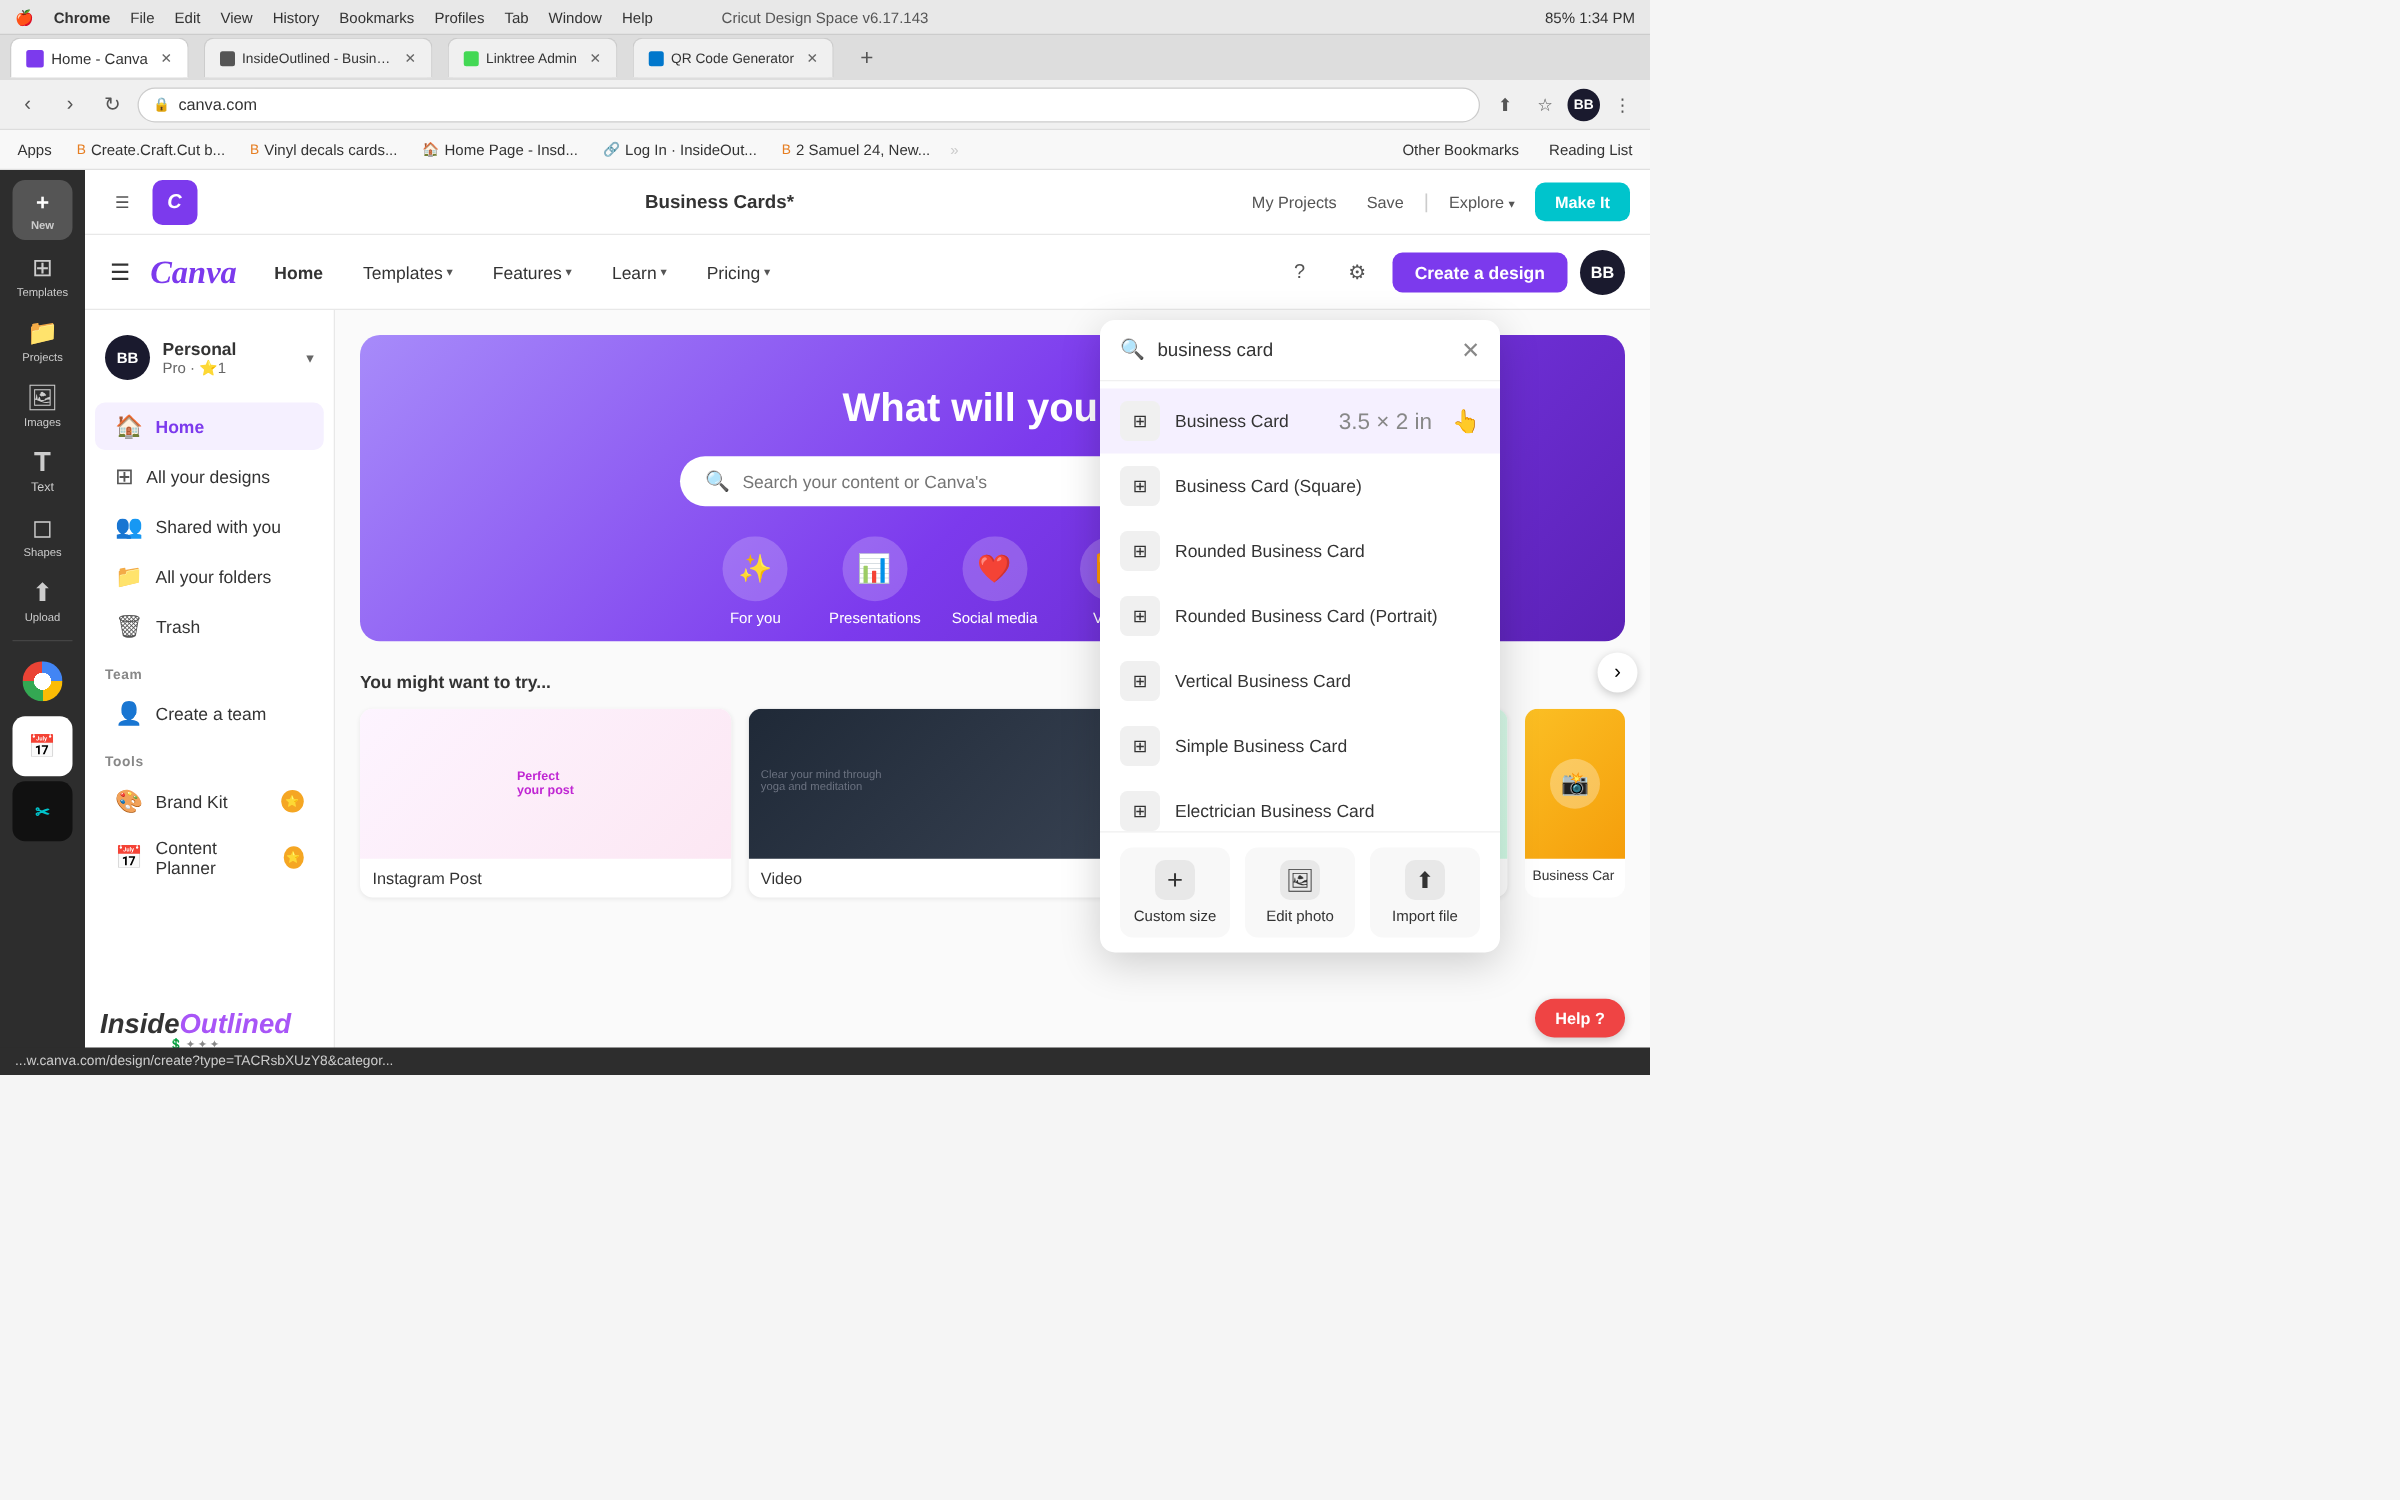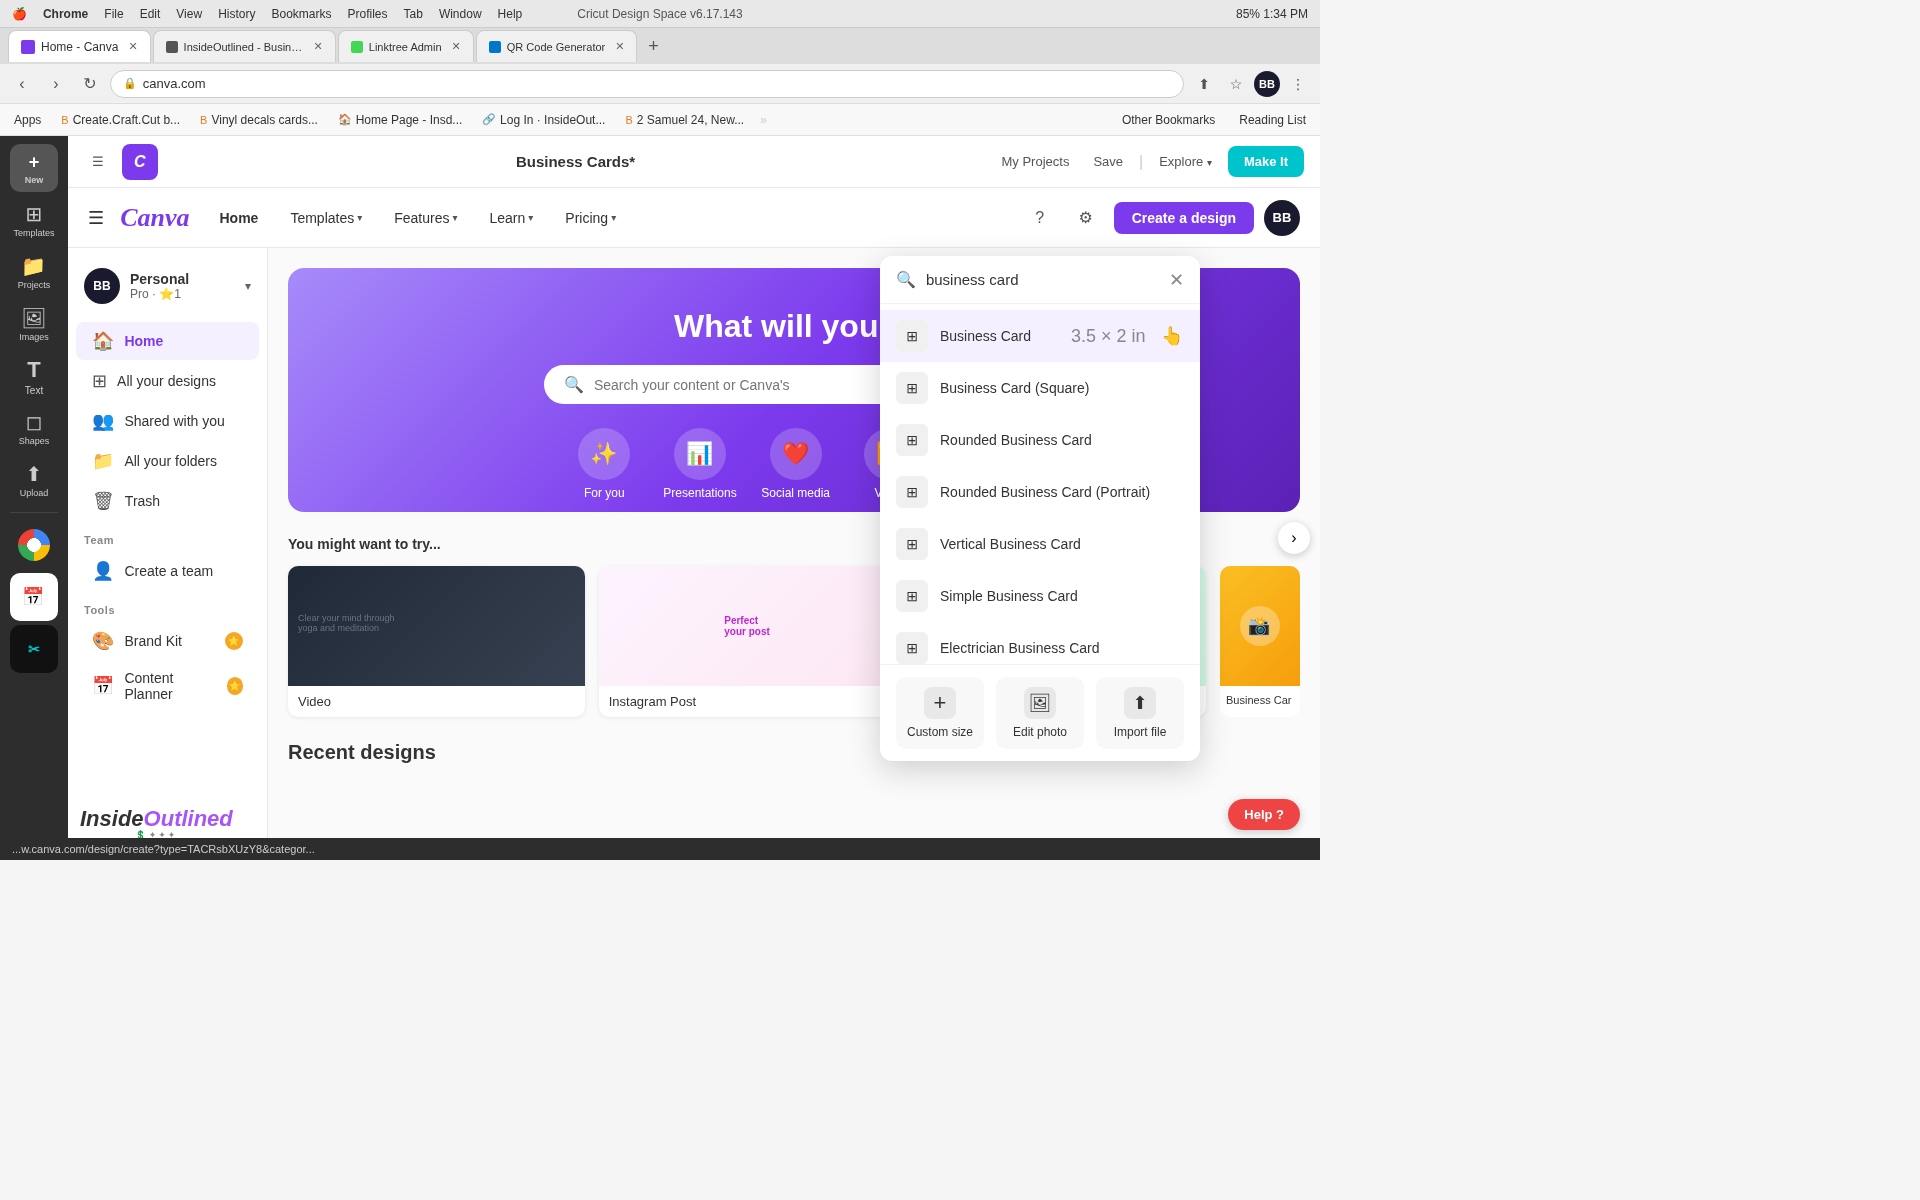--- a/index.html
+++ b/index.html
@@ -19,21 +19,21 @@
     }
     .mac-bar-left { display: flex; gap: 16px; align-items: center; }
     .mac-bar-center { position: absolute; left: 50%; transform: translateX(-50%); font-size: 12px; color: #555; }
     .mac-bar-right { display: flex; gap: 10px; align-items: center; font-size: 12px; }
     .browser-tabs {
       display: flex;
       align-items: center;
       height: 36px;
       padding: 0 8px;
       background: #ddd;
-      gap: 2px;
+      gap: 12px;
     }
     .browser-tab {
       display: flex;
       align-items: center;
       background: #f0f0f0;
       border-radius: 8px 8px 0 0;
       padding: 0 12px;
       height: 32px;
       font-size: 12px;
       color: #333;
@@ -743,50 +743,49 @@
             <div class="hero-cat">
               <div class="hero-cat-icon">🖨️</div>
               <span class="hero-cat-label">Print p...</span>
             </div>
           </div>
         </div>
 
         <div class="section-title">You might want to try...</div>
         <div class="cards-row">
           <div class="design-card">
+            <div class="design-card-thumb card-thumb-insta">
+              <div style="color:#c026d3;font-size:10px;font-weight:700;padding:10px;">Perfect<br>your post</div>
+            </div>
+            <div class="design-card-label">Instagram Post</div>
+          </div>
+          <div class="design-card">
             <div class="design-card-thumb card-thumb-video">
               <div style="padding:10px;color:#9ca3af;font-size:10px;text-align:left;width:100%;">
                 <div style="font-size:9px;color:#6b7280;margin-bottom:6px;">Clear your mind through<br>yoga and meditation</div>
               </div>
             </div>
             <div class="design-card-label">Video</div>
           </div>
           <div class="design-card">
-            <div class="design-card-thumb card-thumb-insta">
-              <div style="color:#c026d3;font-size:10px;font-weight:700;padding:10px;">Perfect<br>your post</div>
-            </div>
-            <div class="design-card-label">Instagram Post</div>
-          </div>
-          <div class="design-card">
             <div class="design-card-thumb card-thumb-logo">
               <div style="color:#059669;font-size:10px;font-weight:700;padding:10px;">YOUR<br>BRAND</div>
             </div>
             <div class="design-card-label">Logo</div>
           </div>
 
           <div style="width:80px;background:white;border-radius:10px;overflow:hidden;flex-shrink:0;position:relative;">
             <div style="width:80px;height:120px;background:linear-gradient(135deg,#fbbf24,#f59e0b);display:flex;align-items:center;justify-content:center;">
               <div style="width:40px;height:40px;background:rgba(255,255,255,0.3);border-radius:50%;display:flex;align-items:center;justify-content:center;color:white;font-size:18px;">📸</div>
             </div>
             <div style="padding:8px 6px;font-size:11px;color:#333;font-weight:500;">Business Car</div>
           </div>
           <div style="position:absolute;right:10px;top:50%;transform:translateY(-100%);background:white;border-radius:50%;width:32px;height:32px;display:flex;align-items:center;justify-content:center;box-shadow:0 2px 8px rgba(0,0,0,0.2);cursor:pointer;font-size:16px;">›</div>
         </div>
 
-        <div class="recent-title">Recent designs</div>
       </div>
 
     </div>
   </div>
 
   <div style="position:absolute;top:60px;right:120px;z-index:200;pointer-events:all;">
     <div class="search-overlay">
       <div class="search-overlay-header">
         <span class="search-overlay-icon">🔍</span>
         <input class="search-overlay-input" type="text" value="business card" style="">

